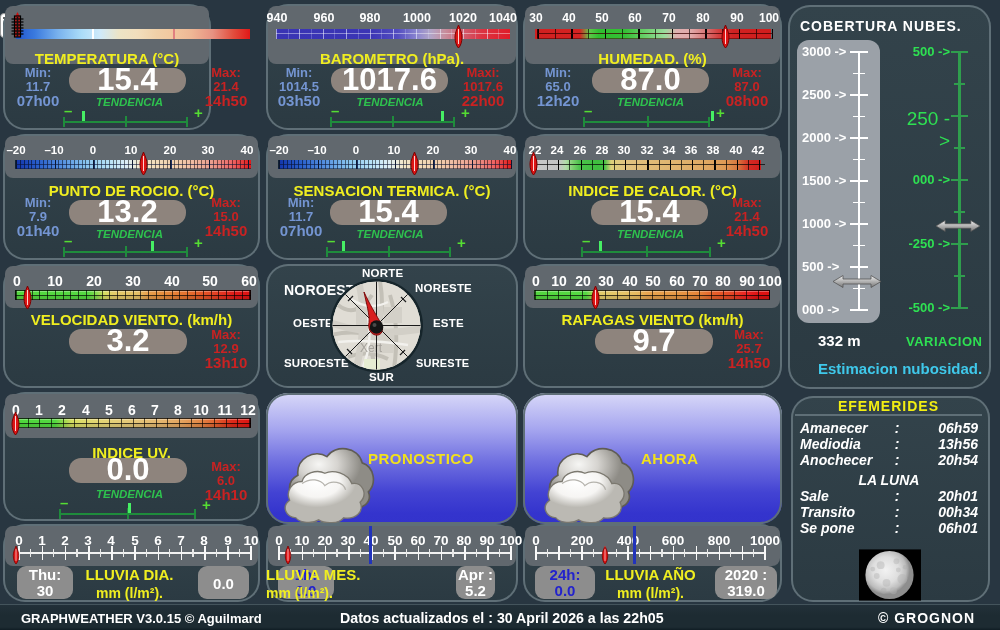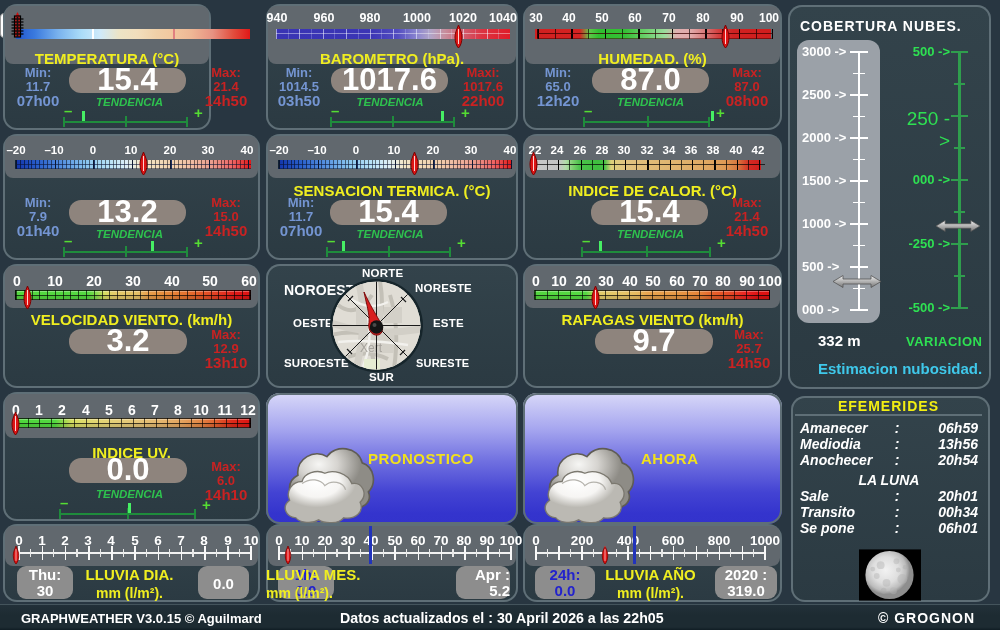--- a/index.html
+++ b/index.html
@@ -1,16 +1,16 @@
 <!DOCTYPE html>
 <html><head><meta charset="utf-8"><style>
 *{margin:0;padding:0;box-sizing:border-box}
 html,body{width:1000px;height:630px;overflow:hidden}
 body{background:#283641;font-family:"Liberation Sans",sans-serif;position:relative}
-.p{position:absolute;background:linear-gradient(180deg,#33434b,#2b3a42);border-radius:14px;box-shadow:inset 0 0 0 2px #5f6f77}
+.p{position:absolute;background:linear-gradient(180deg,#33434b,#2b3a42);border-radius:22px;box-shadow:inset 0 0 0 2px #5f6f77}
 .hd{position:absolute;left:2px;right:2px;top:2px;background:#61686e;border-radius:8px}
 .ab{position:absolute}
 .lb{position:absolute;color:#fff;font-weight:bold;transform:translateX(-50%);white-space:nowrap}
 .bar{position:absolute;height:10px}
 .ti{position:absolute;left:0;width:100%;text-align:center;color:#f0ee20;font-weight:bold;font-size:15px;white-space:nowrap}
 .vb{background:#8e847d;border-radius:12px;color:#fff;font-weight:bold;text-align:center;overflow:visible}
 .mn{color:#7495d2;font-weight:bold;line-height:14px}
 .mx{color:#c92222;font-weight:bold;line-height:14px}
 .tnd{color:#2ec14e;font-weight:bold;font-style:italic;font-size:11.5px;text-align:center}
 .pm{color:#55dd33;font-weight:bold;font-size:15px}
@@ -143,20 +143,21 @@
       <div class="lb" style="left:165px;top:8px;font-size:11.5px;color:#fff">20</div>
       <div class="lb" style="left:203px;top:8px;font-size:11.5px;color:#fff">30</div>
       <div class="lb" style="left:242px;top:8px;font-size:11.5px;color:#fff">40</div>
       <div class="bar" style="left:10px;top:24px;width:236px;height:9px;background:linear-gradient(90deg,#1133aa 0%,#2a60cc 10%,#5590e0 20%,#88c4ee 30%,#b8e2f6 40%,#dceef8 47%,#f0e6cc 53%,#f2dcba 60%,#f2cfae 68%,#efb9a2 76%,#eb9a8c 84%,#e66 92%,#e01818 100%)"></div>
       <div class="bar" style="left:10px;top:24px;width:236px;height:9px;background:linear-gradient(rgba(0,0,0,0) 0 4px,rgba(10,20,60,0.6) 4px 5px,rgba(0,0,0,0) 5px 9px),repeating-linear-gradient(90deg,rgba(0,0,0,0.5) 0 1px,transparent 1px 3.86px),repeating-linear-gradient(90deg,rgba(20,40,90,0.95) 0 1.5px,transparent 1.5px 38.6px);border-left:1.5px solid #123;border-bottom:1px solid rgba(10,20,50,0.5)"></div>
       <svg class="ab" style="left:134px;top:16px" width="9" height="23" viewBox="0 0 9 23">
         <path d="M4.5 0 C6.5 5 8 8 8 12 C8 17 6.5 21 4.5 23 C2.5 21 1 17 1 12 C1 8 2.5 5 4.5 0 Z" fill="#dd1414" stroke="#7a0000" stroke-width="1"></path>
         <rect x="4" y="4" width="1" height="15" fill="#ffd0d0"></rect>
       </svg>
     </div>
+    <div class="ti" style="top:48px">PUNTO DE ROCIO. (°C)</div>
     <div class="ab vb" style="left:66px;top:66px;width:117px;height:25px;font-size:31px;line-height:23px">13.2</div>
     <div class="ab mn" style="left:4px;top:62px;width:62px;text-align:center">
       <div style="font-size:13px">Min:</div>
       <div style="font-size:13px">7.9</div>
       <div style="font-size:15px">01h40</div>
     </div>
     <div class="ab mx" style="left:192px;top:62px;width:62px;text-align:center">
       <div style="font-size:13px">Max:</div>
       <div style="font-size:13px">15.0</div>
       <div style="font-size:15px">14h50</div>
@@ -520,21 +521,21 @@
       </svg>
     </div>
     <div class="ab" style="left:12px;top:42px;width:56px;height:33px;background:#8d8d8d;border-radius:9px;color:#2222cc;font-weight:bold;font-size:15px;text-align:center;line-height:16px;padding-top:1px">
       <div>1h:</div>
       <div>0.0</div>
     </div>
     <div class="ab" style="left:0;top:42px;width:248px;text-align:left;color:#f0ee20;font-weight:bold;font-size:15px">
       <div>LLUVIA MES.</div>
       <div style="font-size:14px;margin-top:2px">mm (l/m²).</div>
     </div>
-    <div class="ab" style="left:190px;top:42px;width:54px;height:33px;background:#8d8d8d;border-radius:9px;color:#fff;font-weight:bold;font-size:15px;text-align:right;line-height:16px;padding-top:1px">
+    <div class="ab" style="left:190px;top:42px;width:39px;height:33px;background:#8d8d8d;border-radius:9px;color:#fff;font-weight:bold;font-size:15px;text-align:center;line-height:16px;padding-top:1px">
       <div>Apr :</div>
       <div>5.2</div>
     </div>
   </div>
 <div class="p" style="left:523px;top:524px;width:259px;height:78px">
     <div class="hd" style="height:40px">
       <div class="lb" style="left:11px;top:7px;font-size:13.5px;color:#fff">0</div>
       <div class="lb" style="left:57px;top:7px;font-size:13.5px;color:#fff">200</div>
       <div class="lb" style="left:103px;top:7px;font-size:13.5px;color:#fff">400</div>
       <div class="lb" style="left:148px;top:7px;font-size:13.5px;color:#fff">600</div>

